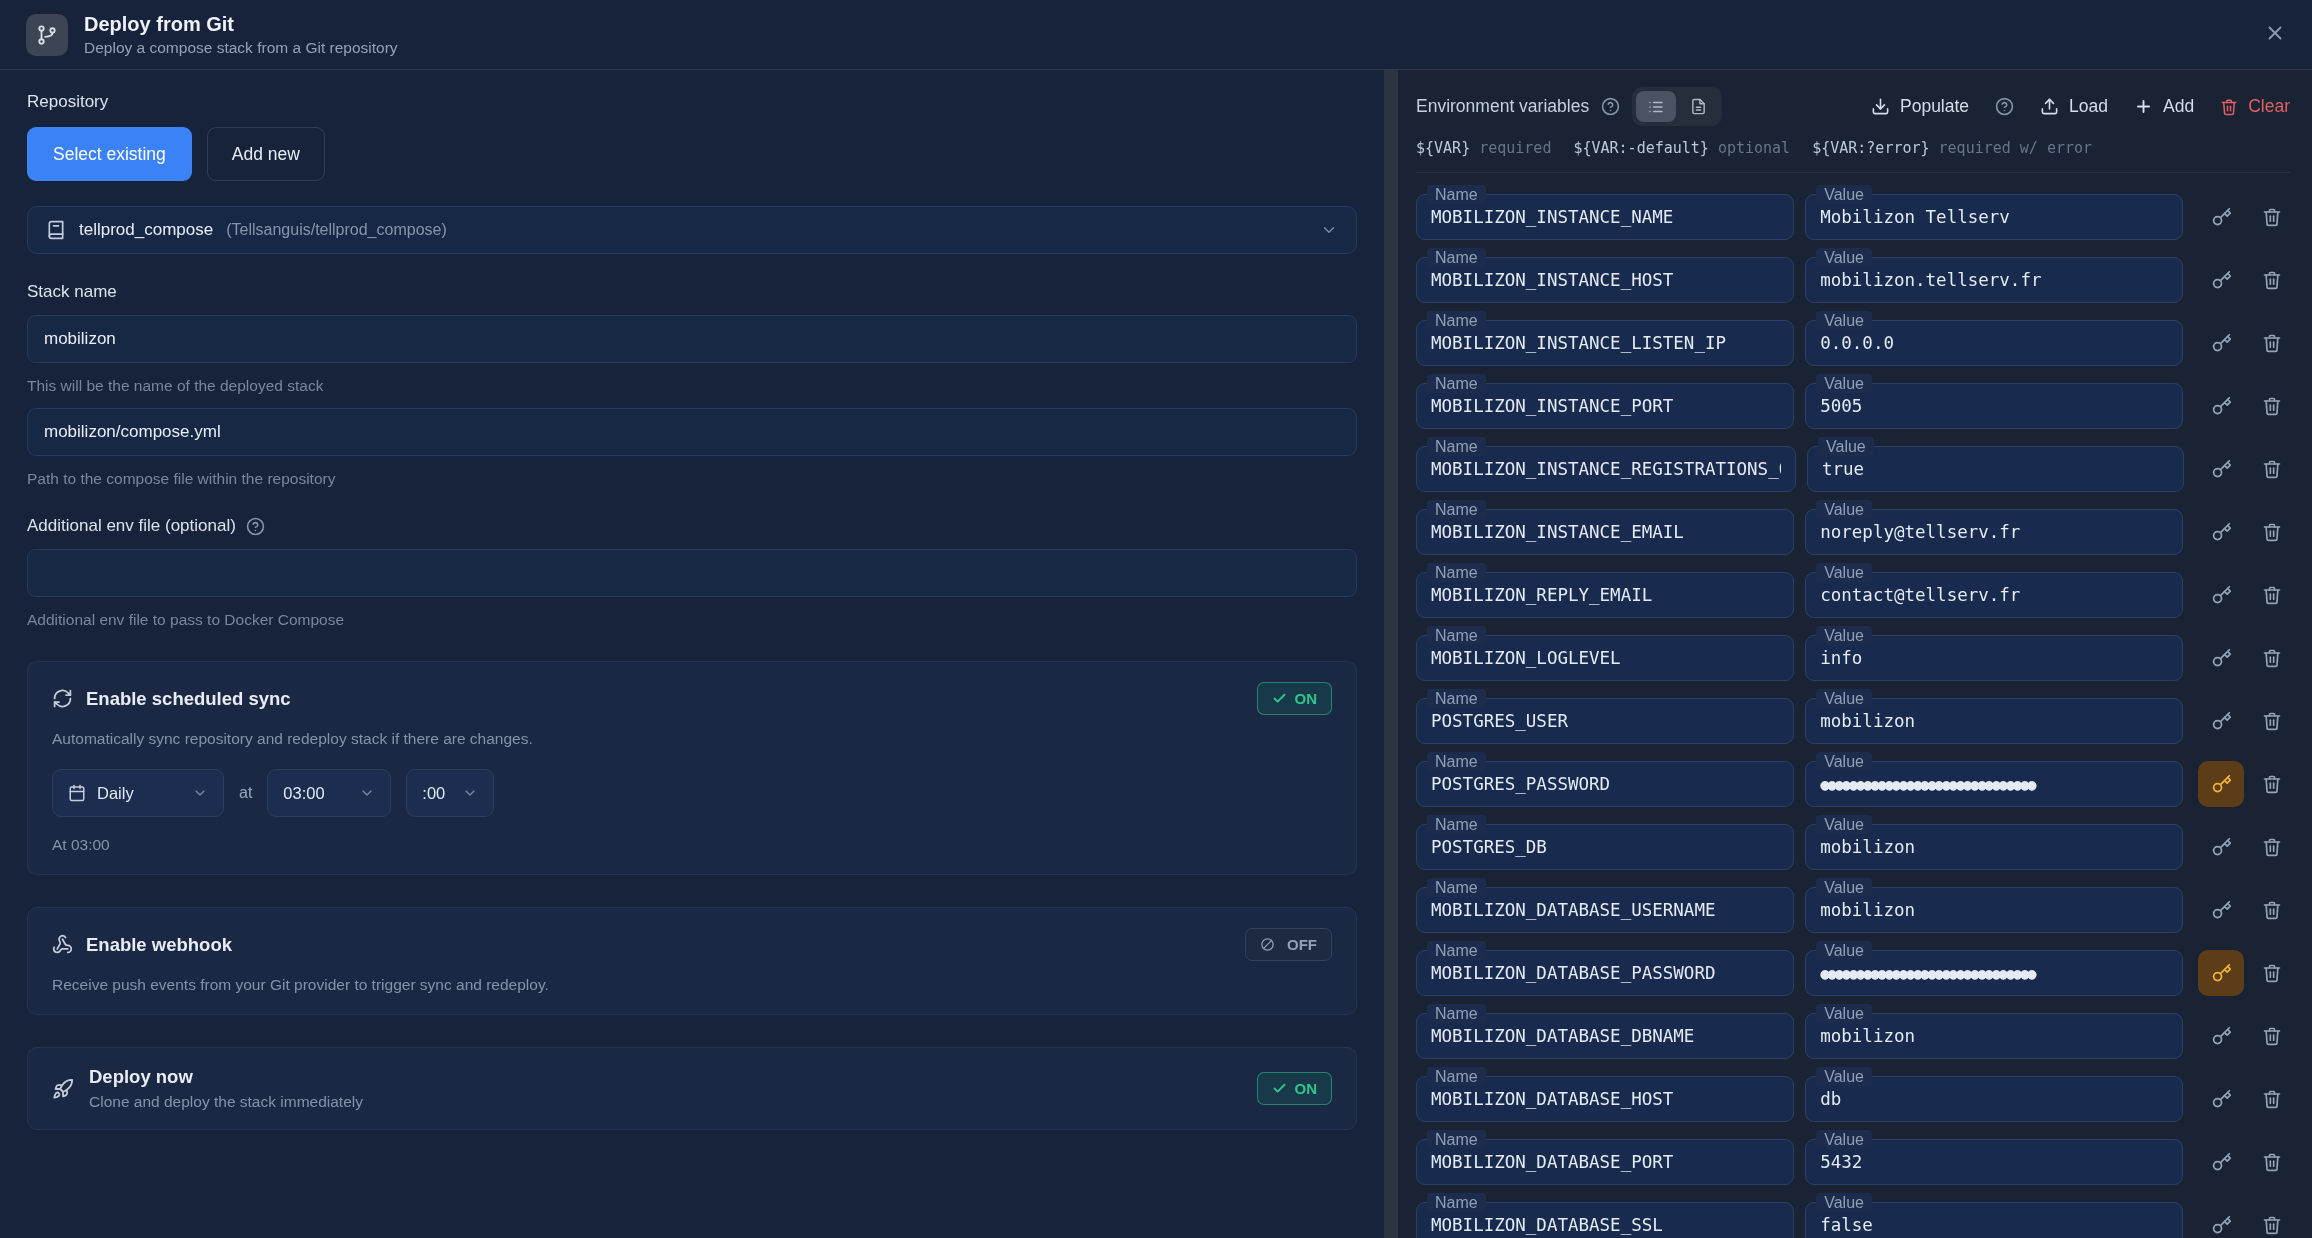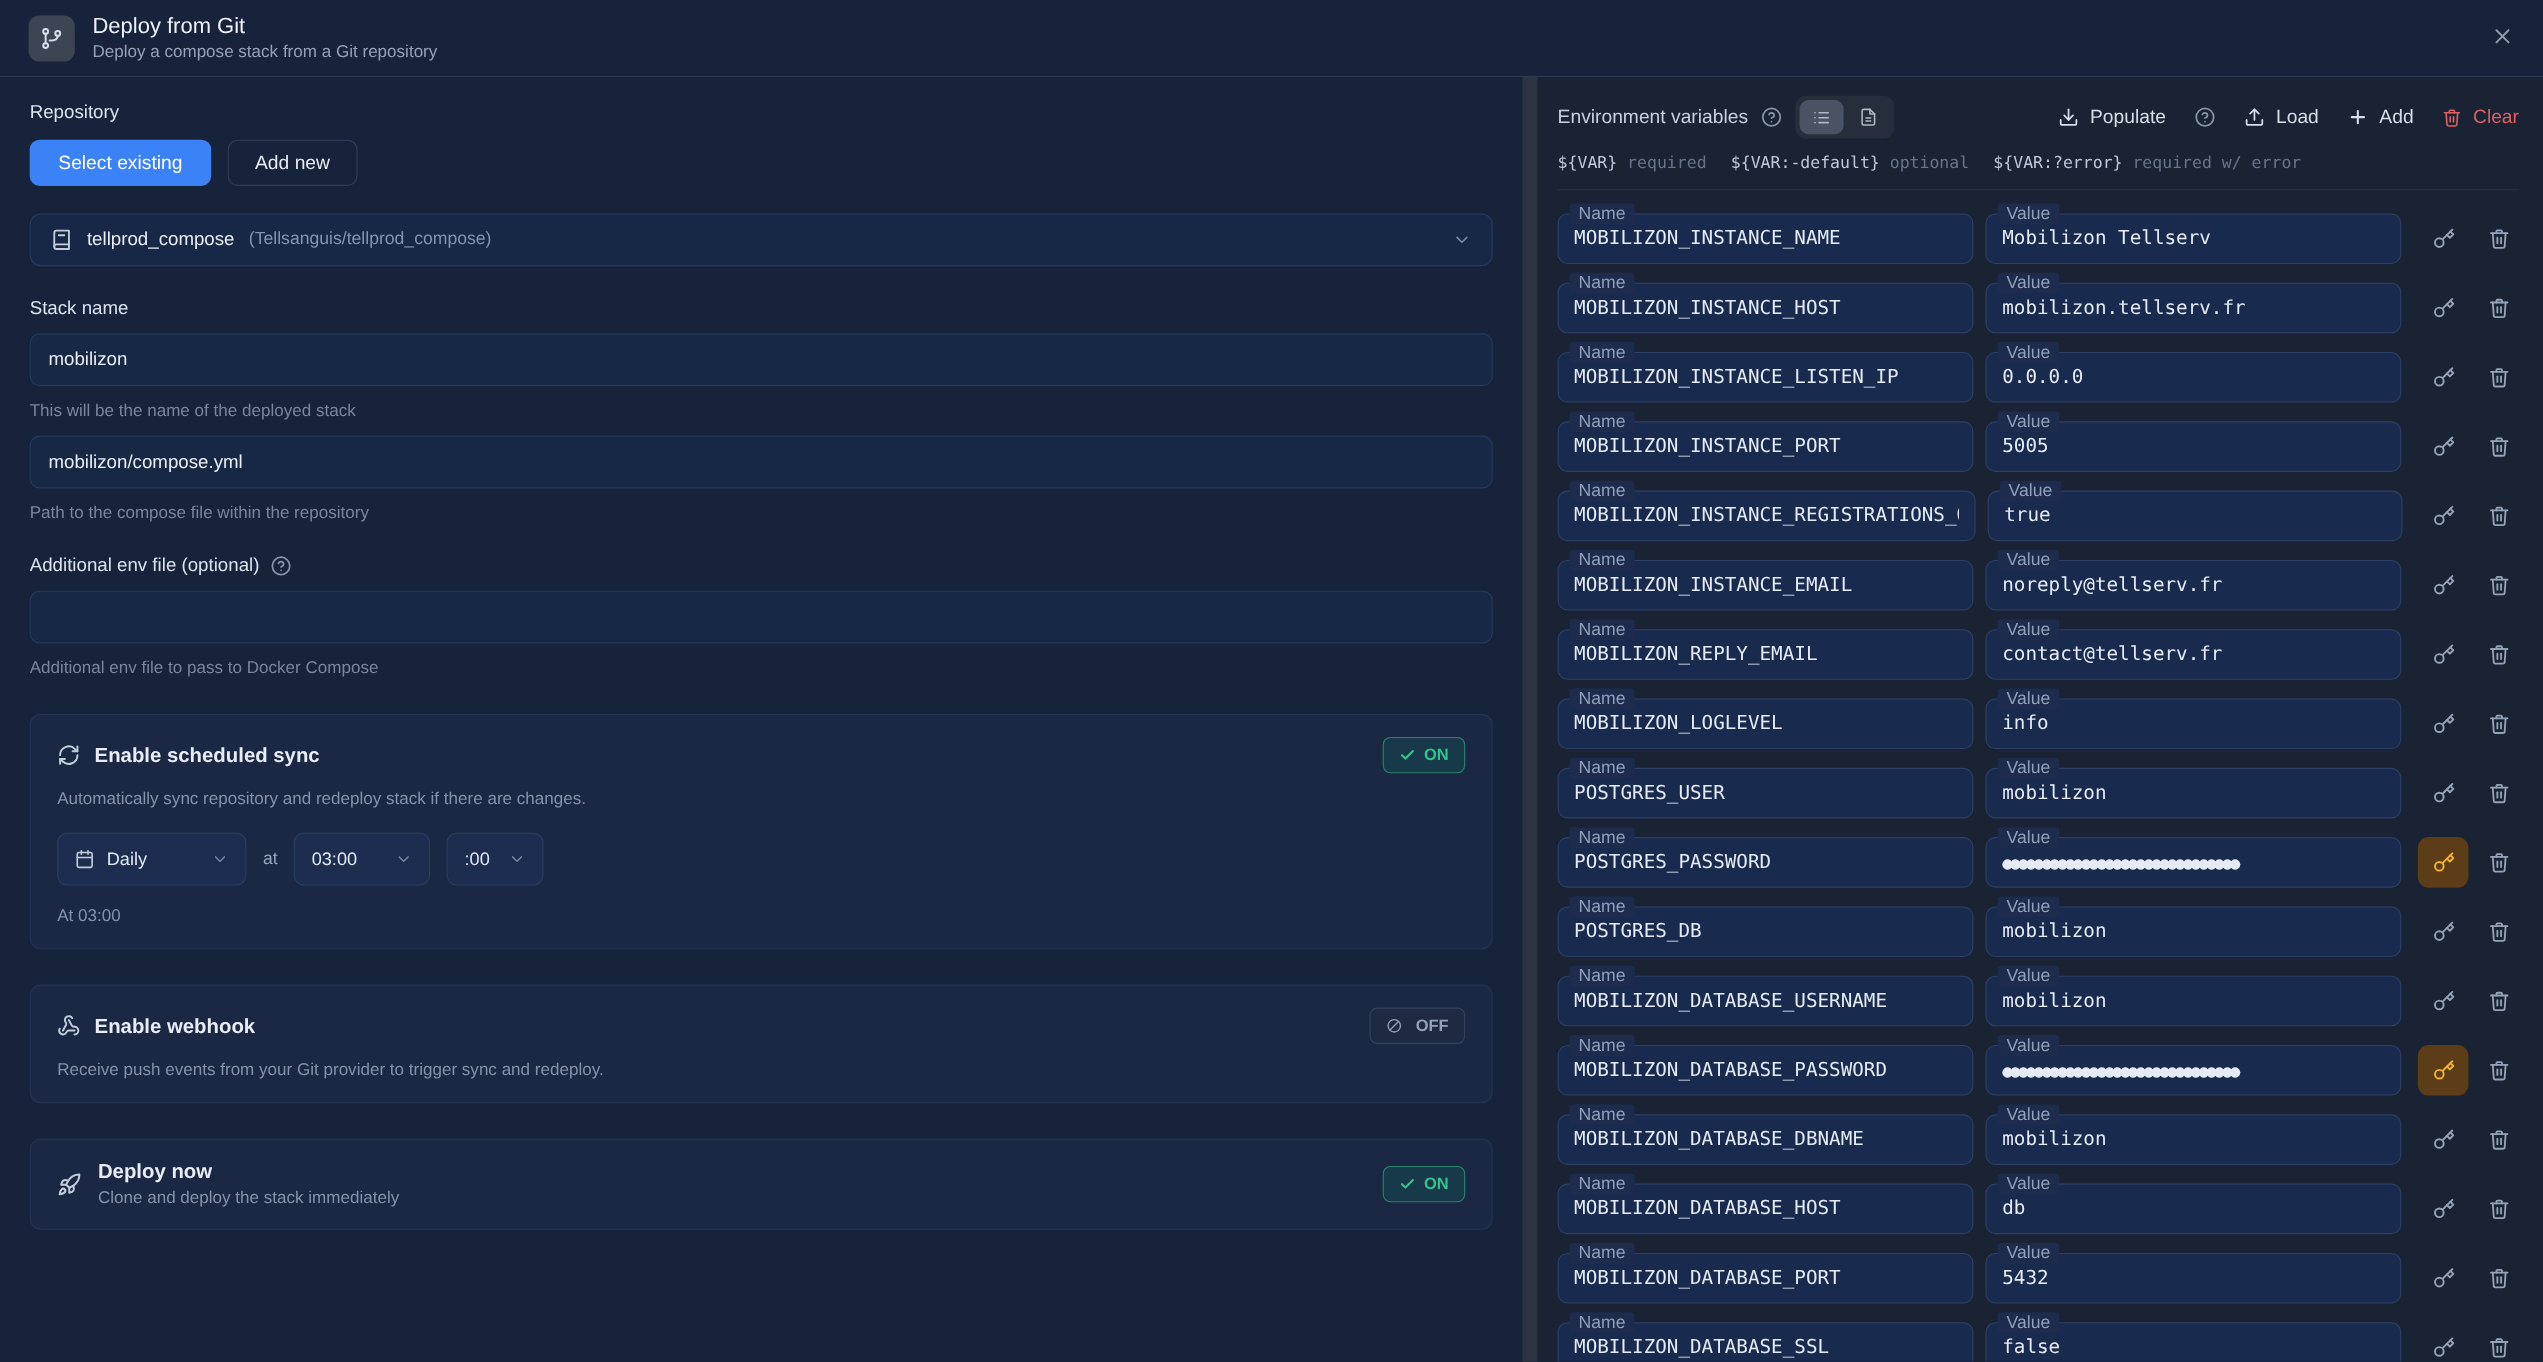--- a/index.html
+++ b/index.html
@@ -15,34 +15,34 @@
   
   .modal-header{
     height:70px; display:flex; align-items:center; gap:16px;
     padding:0 26px; border-bottom:1px solid #2a3950; position:relative;
   }
   .app-icon{
     width:42px;height:42px;border-radius:10px;background:#3c4553;color:#d9dfe8;
     display:grid;place-items:center;flex:none;
   }
   .header-titles{ display:flex; flex-direction:column; gap:3px; }
-  .header-title{ font-size:20px; font-weight:400; color:#eef2f8; }
+  .header-title{ font-size:20px; font-weight:700; color:#eef2f8; }
   .header-subtitle{ font-size:15.5px; color:#93a2b8; }
   .close-btn{ position:absolute; right:26px; top:22px; color:#8e9bab; cursor:pointer; }
 
   
   .content{ display:flex; height:1168px; }
   .left-panel{ width:1384px; flex:none; padding:22px 27px; overflow:hidden; }
   .vdivider{ width:14px; flex:none; background:#2c3441; }
   .right-panel{ flex:1; min-width:0; padding:0 22px 0 18px; overflow:hidden; background:#1a2334; }
 
   
   .section-label{ font-size:17px; font-weight:500; color:#dbe3ee; display:flex; align-items:center; gap:10px; }
   .seg-row{ display:flex; gap:15px; margin-top:15px; }
-  .btn{ height:42px; display:flex; align-items:center; justify-content:center;
+  .btn{ height:54px; display:flex; align-items:center; justify-content:center;
         border-radius:9px; font-size:17.5px; cursor:pointer; }
   .btn-primary{ background:#3b82f6; color:#fff; padding:0 26px; }
   .btn-ghost{ border:1px solid #2e3e59; color:#e8edf4; padding:0 24px; background:transparent; }
 
   .select-box{
     margin-top:25px; height:48px; border-radius:10px; border:1px solid #273a5c;
     background:#172846; display:flex; align-items:center; gap:13px; padding:0 18px; cursor:pointer;
   }
   .repo-name{ font-size:17px; color:#e9eef6; }
   .repo-full{ font-size:16px; color:#8695ac; }

